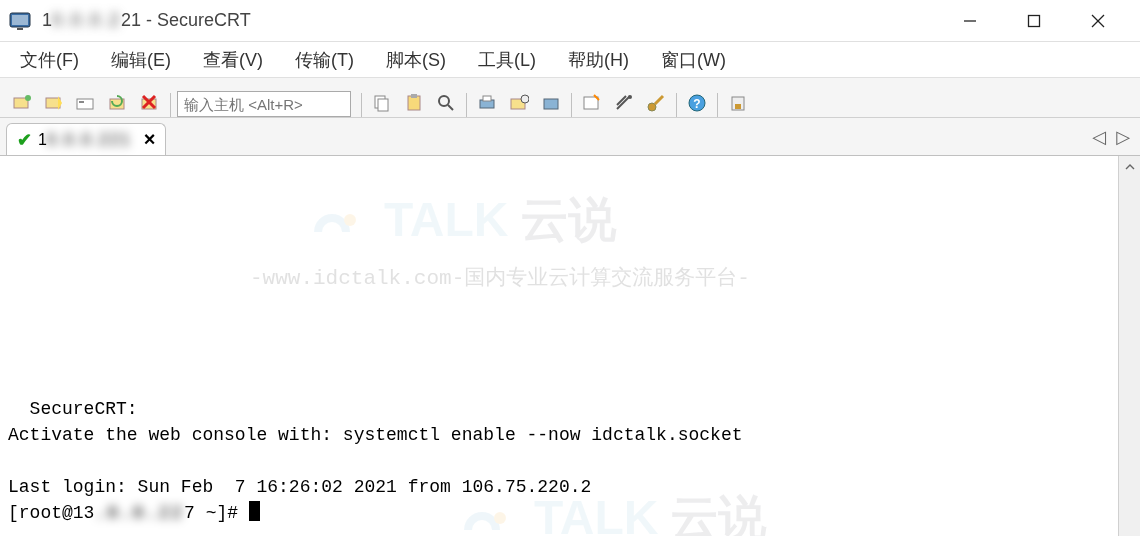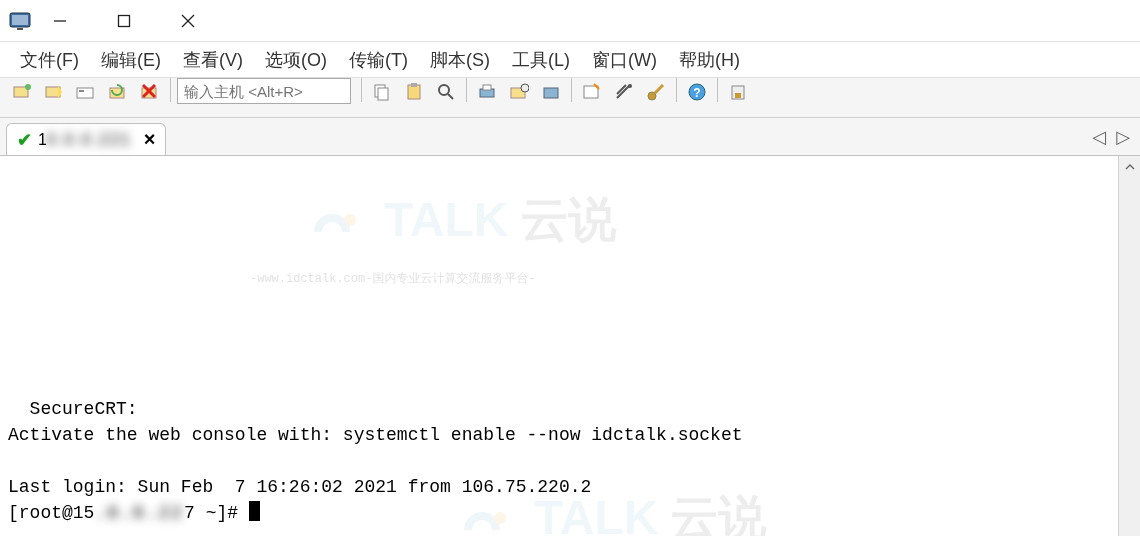--- a/index.html
+++ b/index.html
@@ -42,31 +42,31 @@
       display: flex;
       align-items: center;
       justify-content: center;
       color: #222;
     }
     .menubar {
       height: 36px;
       display: flex;
       align-items: center;
       padding: 0 12px;
-      gap: 6px;
+      gap: 16px;
       font-size: 18px;
       color: #333;
       border-bottom: 1px solid #e0e0e0;
       background: #fff;
     }
     .menu-item { padding: 4px 8px; }
     .toolbar {
       height: 40px;
       display: flex;
-      align-items: flex-start;
+      align-items: flex-end;
       padding: 0 8px;
       gap: 4px;
       background: #f5f5f5;
       border-bottom: 1px solid #d0d0d0;
     }
     .tool-btn {
       width: 28px;
       height: 28px;
       display: flex;
       align-items: center;
@@ -175,37 +175,40 @@
     }
     .watermark1 { top: 36px; left: 300px; }
     .watermark3 { bottom: -10px; left: 450px; }
     .wm-text-light { color: #7ab8d0; }
     .wm-text-dark { color: #556; }
     .watermark-small {
       position: absolute;
       top: 110px;
       left: 250px;
       color: #aaa;
-      font-size: 12px;
+      font-size: 21px;
       opacity: 0.35;
       pointer-events: none;
       white-space: nowrap;
     }
   </style>
 </head>
 <body>
 
 <div class="titlebar">
   <span class="titlebar-icon">
     <svg viewBox="0 0 24 24">
         <rect x="2" y="4" width="20" height="14" rx="2" fill="#3b6ea5" stroke="#234"></rect>
         <rect x="4" y="6" width="16" height="10" fill="#9cb8d4"></rect>
         <rect x="9" y="19" width="6" height="2" fill="#555"></rect>
       </svg>
   </span>
+  <div class="titlebar-title">
+    <span>1</span><span class="blurred">0.0.0.2</span><span>21 - SecureCRT</span>
+  </div>
   <div class="window-controls">
     <div class="win-btn">
         <svg width="14" height="14" viewBox="0 0 14 14">
           <line x1="1" y1="7" x2="13" y2="7" stroke="#222" stroke-width="1.3"></line>
         </svg>
       </div>
     <div class="win-btn">
         <svg width="14" height="14" viewBox="0 0 14 14">
           <rect x="1.5" y="1.5" width="11" height="11" fill="none" stroke="#222" stroke-width="1.3"></rect>
         </svg>
@@ -216,26 +219,25 @@
           <line x1="14" y1="2" x2="2" y2="14" stroke="#222" stroke-width="1.3"></line>
         </svg>
       </div>
   </div>
 </div>
 
 <div class="menubar">
   <span class="menu-item">文件(F)</span>
   <span class="menu-item">编辑(E)</span>
   <span class="menu-item">查看(V)</span>
-  <span class="menu-item">选项(O)</span>
   <span class="menu-item">传输(T)</span>
   <span class="menu-item">脚本(S)</span>
   <span class="menu-item">工具(L)</span>
+  <span class="menu-item">帮助(H)</span>
   <span class="menu-item">窗口(W)</span>
-  <span class="menu-item">帮助(H)</span>
 </div>
 
 <div class="toolbar">
   <span class="tool-btn">
       <svg width="22" height="22" viewBox="0 0 22 22">
         <rect x="3" y="6" width="14" height="10" fill="#f7e08c" stroke="#a88"></rect>
         <circle cx="17" cy="6" r="3" fill="#6b6"></circle>
       </svg>
     </span>
   <span class="tool-btn">
@@ -373,21 +375,21 @@
     </div>
 
 
 
 
 
   <span>SecureCRT:</span>
 <span>Activate the web console with: systemctl enable --now idctalk.socket</span>
 <span></span>
 <span>Last login: Sun Feb  7 16:26:02 2021 from 106.75.220.2</span>
-<span><span>[root@15</span><span class="blurred">.0.0.22</span><span>7 ~]# </span><span class="cursor"></span></span></div>
+<span><span>[root@13</span><span class="blurred">.0.0.22</span><span>7 ~]# </span><span class="cursor"></span></span></div>
   <div class="scrollbar">
     <div class="scroll-arrow">
         <svg width="12" height="12" viewBox="0 0 12 12">
           <path d="M2 8 L6 4 L10 8" fill="none" stroke="#666" stroke-width="1.4"></path>
         </svg>
       </div>
     <div class="scroll-track"></div>
   </div>
 </div>
 

